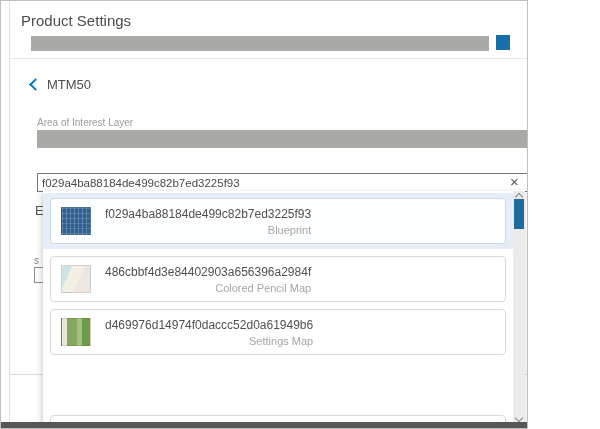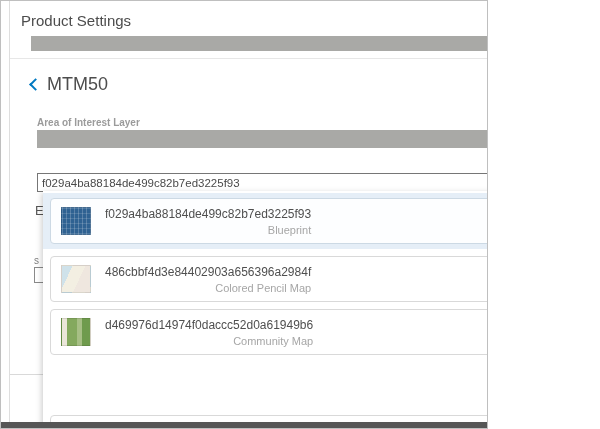--- a/index.html
+++ b/index.html
@@ -1,34 +1,34 @@
 <!DOCTYPE html>
 <html><head>
 <meta charset="utf-8">
 <style>
   html,body{margin:0;padding:0;background:#fff;}
   #screen{
-    position:relative;width:488px;height:429px;box-sizing:border-box;
+    position:relative;width:528px;height:429px;box-sizing:border-box;
     background:#fff;border:1px solid #bfbfbf;overflow:hidden;
     font-family:"Liberation Sans", sans-serif;
   }
   
   .page-title{position:absolute;left:20px;top:11px;font-size:15px;color:#4c4c4c;}
   .redacted-bar{position:absolute;left:30px;top:35px;width:458px;height:15px;background:#a9a9a6;}
   .blue-square{position:absolute;left:495px;top:34px;width:14px;height:15px;background:#1a6fa8;}
   .panel-divider{position:absolute;left:9px;top:57px;width:577px;height:1px;background:#e7e7e7;}
   .modal-left-border{position:absolute;left:8px;top:0;width:1px;height:421px;background:#dedede;}
   
   .back-row{position:absolute;left:30px;top:75px;height:16px;display:flex;align-items:center;cursor:pointer;}
   .chev-left{display:inline-block;width:7px;height:7px;border-left:2px solid #0079c1;border-bottom:2px solid #0079c1;transform:rotate(45deg);margin-right:7px;}
-  .back-label{font-size:18px;color:#4d4d4d;text-align:center;}
+  .back-label{font-size:13px;color:#4d4d4d;text-align:center;}
   .close-x{position:absolute;left:532px;top:72px;font-size:17px;color:#e0826c;line-height:17px;cursor:pointer;}
   
   .field-label{position:absolute;font-size:10px;color:#9b9b9b;}
-  .aoi-label{left:36px;top:116px;font-weight:bold;}
+  .aoi-label{left:36px;top:116px;}
   .aoi-box{position:absolute;left:36px;top:129px;width:490px;height:18px;background:#a9a9a6;}
   .bm-label{left:36px;top:160px;margin-top:12px;}
   .bm-input{position:absolute;left:36px;top:172px;width:491px;height:19px;box-sizing:border-box;
     border:1px solid #767676;background:#fff;font-family:"Liberation Sans",sans-serif;
     font-size:11.5px;color:#4a4a4a;padding:1px 20px 1px 4px;outline:none;}
   .bm-clear{position:absolute;left:509px;top:172px;font-size:15px;color:#555;line-height:18px;cursor:pointer;}
   
   .frag-e{position:absolute;left:34px;top:202px;font-size:13px;color:#565656;z-index:1;}
   .frag-s{position:absolute;left:33px;top:254px;font-size:10px;color:#7d7d7d;z-index:1;}
   .frag-checkbox{position:absolute;left:33px;top:266px;width:13px;height:14px;border:1px solid #8a8a8a;background:#fff;z-index:1;}
@@ -119,21 +119,21 @@
               <div class="dd-id">486cbbf4d3e84402903a656396a2984f</div>
               <div class="dd-name">Colored Pencil Map</div>
             </div>
           </div>
         </div>
         <div class="dd-row">
           <div class="dd-card">
             <div class="thumb th-community"></div>
             <div class="dd-texts">
               <div class="dd-id">d469976d14974f0daccc52d0a61949b6</div>
-              <div class="dd-name">Community Map</div>
+              <div class="dd-name">Settings Map</div>
             </div>
           </div>
         </div>
       </div>
     <div class="dd-partial"></div>
     <div class="dd-scroll">
       <span class="chev-up"></span>
       <div class="dd-scroll-thumb"></div>
       <span class="chev-down dd-chev-down"></span>
     </div>

